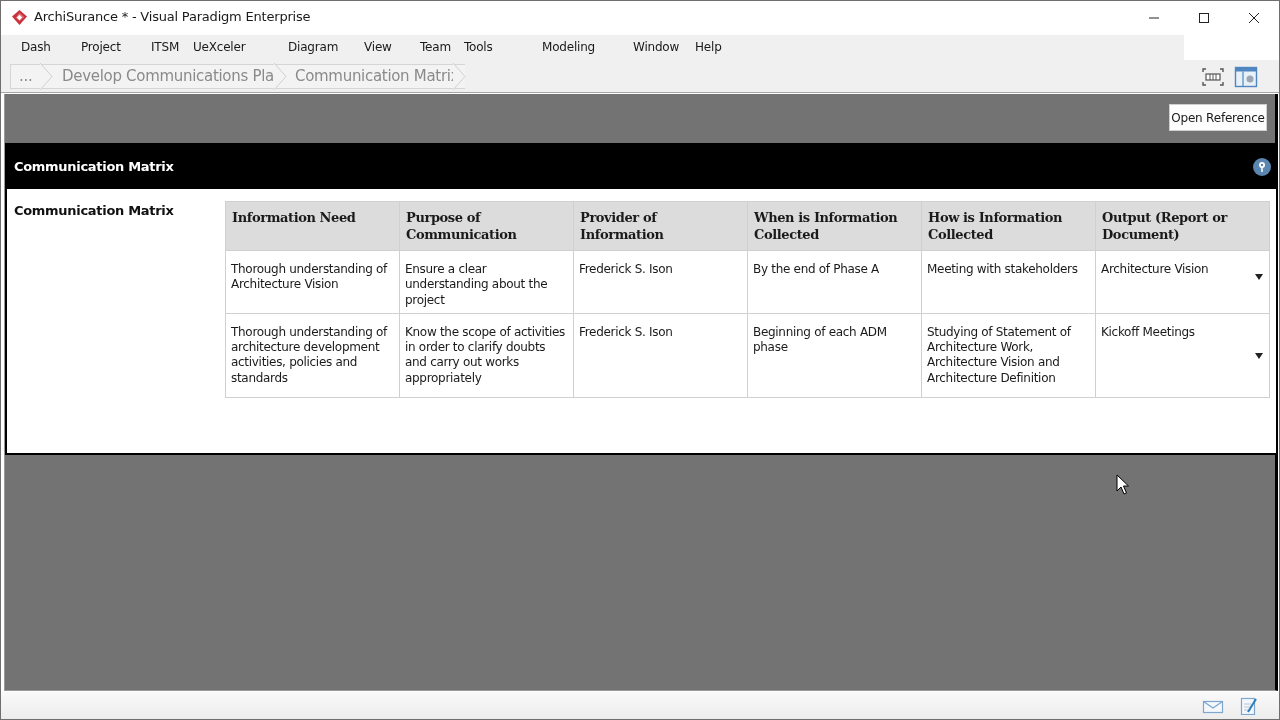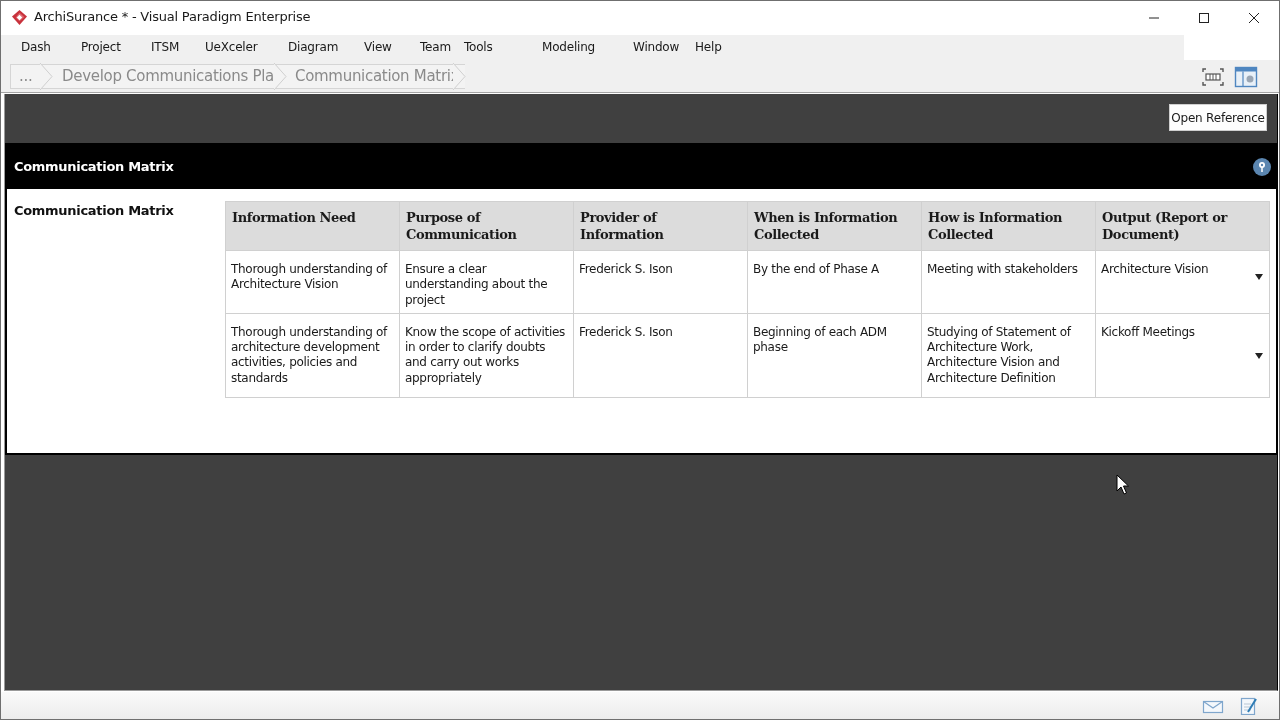--- a/index.html
+++ b/index.html
@@ -20,21 +20,21 @@
   .menu-item { position: absolute; top: 5px; font-size: 12px; color: #1a1a1a; letter-spacing: -0.2px; cursor: default; }
 
   
   .crumbbar { position: absolute; left: 0; top: 59px; width: 1278px; height: 33px; background: #f0f0f0; border-bottom: 1px solid #a5a5a5; }
   .crumb { position: absolute; top: 4px; height: 25px; font-size: 15px; color: #8a8a8a; line-height: 25px; letter-spacing: -0.3px; }
   .crumb-chev { position: absolute; top: 3px; width: 14px; height: 27px; }
   .crumb-box { position: absolute; left: 9px; top: 4px; width: 455px; height: 25px; border: 1px solid #d5d5d5; border-right: none; background: #f3f3f3; }
   .tb-icon { position: absolute; top: 6px; width: 24px; height: 22px; }
 
   
-  .main { position: absolute; left: 3px; top: 93px; width: 1274px; height: 597px; background: #404040; border-left: 1px solid #9a9a9a; border-right: 1px solid #000000; border-bottom: 1px solid #9a9a9a; }
+  .main { position: absolute; left: 3px; top: 93px; width: 1274px; height: 597px; background: #737373; border-left: 1px solid #9a9a9a; border-right: 3px solid #000000; border-bottom: 1px solid #9a9a9a; }
   .open-ref { position: absolute; left: 1164px; top: 10px; width: 98px; height: 27px; background: #fdfdfd; border: 1px solid #cfcfcf; font-size: 12px; color: #1a1a1a; display: flex; align-items: center; justify-content: center; letter-spacing: -0.2px; }
 
   .panel { position: absolute; left: 0; top: 49px; width: 1273px; height: 312px; border: 2px solid #000; background: #ffffff; }
   .panel-header { position: absolute; left: 0; top: 0; width: 1269px; height: 44px; background: #000000; }
   .panel-title { position: absolute; left: 7px; top: 14px; color: #ffffff; font-weight: bold; font-size: 13px; letter-spacing: -0.3px; }
   .pin-icon { position: absolute; left: 1246px; top: 13px; width: 18px; height: 18px; border-radius: 50%; background: #5b86b0; display: flex; align-items: center; justify-content: center; }
   .side-label { position: absolute; left: 7px; top: 58px; font-weight: bold; font-size: 13px; color: #111; letter-spacing: -0.3px; }
 
   .matrix { position: absolute; left: 218px; top: 56px; border-collapse: collapse; table-layout: fixed; }
   .matrix th, .matrix td { border: 1px solid #d0d0d0; vertical-align: top; text-align: left; }
@@ -74,21 +74,21 @@
         <line x1="1" y1="1" x2="11" y2="11" stroke="#222" stroke-width="1"></line>
         <line x1="11" y1="1" x2="1" y2="11" stroke="#222" stroke-width="1"></line>
       </svg>
   </div>
 </div>
 
 <div class="menubar">
   <span class="menu-item" style="left:20px">Dash</span>
   <span class="menu-item" style="left:80px">Project</span>
   <span class="menu-item" style="left:150px">ITSM</span>
-  <span class="menu-item" style="left:204px">UeXceler</span>
+  <span class="menu-item" style="left:192px">UeXceler</span>
   <span class="menu-item" style="left:287px">Diagram</span>
   <span class="menu-item" style="left:363px">View</span>
   <span class="menu-item" style="left:419px">Team</span>
   <span class="menu-item" style="left:463px">Tools</span>
   <span class="menu-item" style="left:541px">Modeling</span>
   <span class="menu-item" style="left:632px">Window</span>
   <span class="menu-item" style="left:694px">Help</span>
 </div>
 
 <div class="crumbbar">

